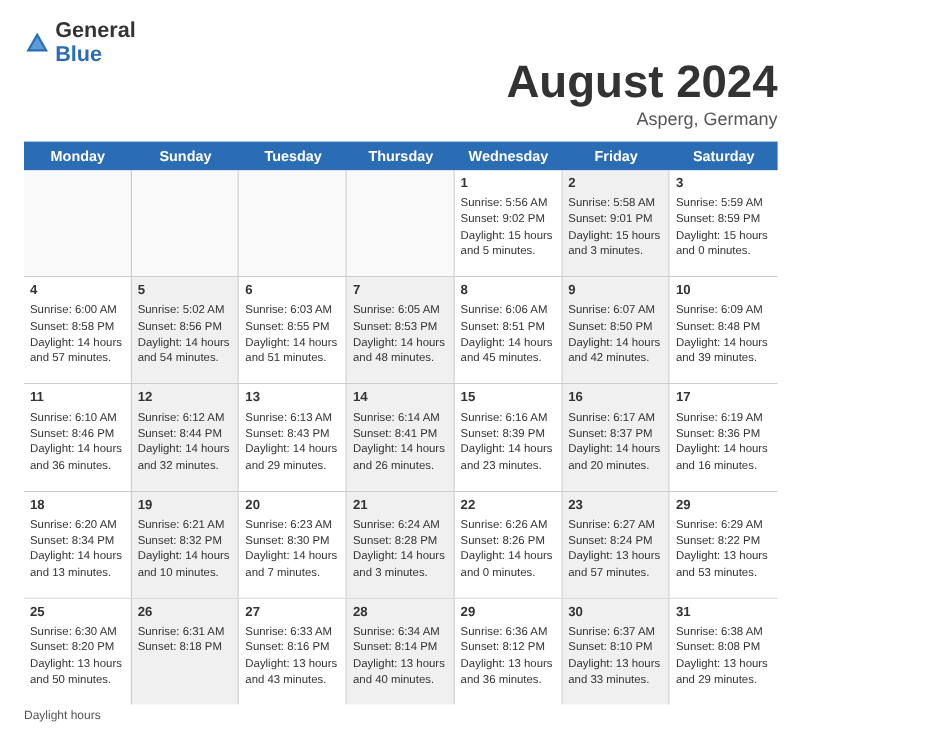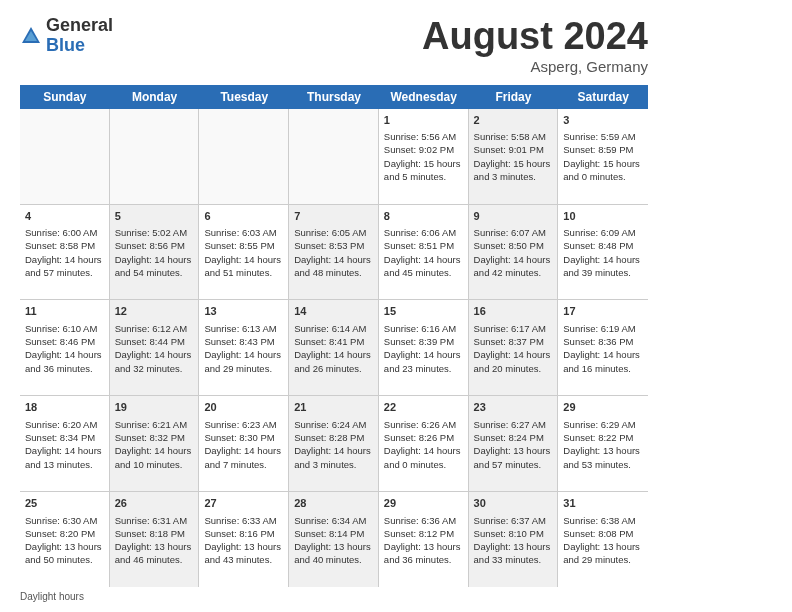--- a/index.html
+++ b/index.html
@@ -40,20 +40,21 @@
       margin-right: 4px;
     }
     .title-block {
       text-align: right;
     }
     .month-title {
       font-size: 38px;
       font-weight: bold;
       color: #333;
       line-height: 1.1;
+      margin-top: 33px;
     }
     .location {
       font-size: 15px;
       color: #555;
     }
     .calendar {
       flex: 1;
       display: flex;
       flex-direction: column;
     }
@@ -130,22 +131,22 @@
       </div>
     </div>
     <div class="title-block">
       <div class="month-title">August 2024</div>
       <div class="location">Asperg, Germany</div>
     </div>
   </div>
 
   <div class="calendar">
     <div class="cal-header">
-    <div class="cal-header-cell">Sunday</div>
-        <div class="cal-header-cell">Monday</div>
+    <div class="cal-header-cell">Monday</div>
+        <div class="cal-header-cell">Sunday</div>
         <div class="cal-header-cell">Tuesday</div>
         <div class="cal-header-cell">Thursday</div>
         <div class="cal-header-cell">Wednesday</div>
         <div class="cal-header-cell">Friday</div>
         <div class="cal-header-cell">Saturday</div>
       </div>
     <div class="cal-body">
     <div class="cal-row">
           <div class="cal-cell empty"></div>
           <div class="cal-cell empty"></div>
@@ -177,21 +178,21 @@
           <div class="cal-cell"><span class="day-num">18</span><span>Sunrise: 6:20 AM</span><br><span>Sunset: 8:34 PM</span><br><span>Daylight: 14 hours and 13 minutes.</span></div>
           <div class="cal-cell shaded"><span class="day-num">19</span><span>Sunrise: 6:21 AM</span><br><span>Sunset: 8:32 PM</span><br><span>Daylight: 14 hours and 10 minutes.</span></div>
           <div class="cal-cell"><span class="day-num">20</span><span>Sunrise: 6:23 AM</span><br><span>Sunset: 8:30 PM</span><br><span>Daylight: 14 hours and 7 minutes.</span></div>
           <div class="cal-cell shaded"><span class="day-num">21</span><span>Sunrise: 6:24 AM</span><br><span>Sunset: 8:28 PM</span><br><span>Daylight: 14 hours and 3 minutes.</span></div>
           <div class="cal-cell"><span class="day-num">22</span><span>Sunrise: 6:26 AM</span><br><span>Sunset: 8:26 PM</span><br><span>Daylight: 14 hours and 0 minutes.</span></div>
           <div class="cal-cell shaded"><span class="day-num">23</span><span>Sunrise: 6:27 AM</span><br><span>Sunset: 8:24 PM</span><br><span>Daylight: 13 hours and 57 minutes.</span></div>
           <div class="cal-cell"><span class="day-num">29</span><span>Sunrise: 6:29 AM</span><br><span>Sunset: 8:22 PM</span><br><span>Daylight: 13 hours and 53 minutes.</span></div>
         </div>
         <div class="cal-row">
           <div class="cal-cell"><span class="day-num">25</span><span>Sunrise: 6:30 AM</span><br><span>Sunset: 8:20 PM</span><br><span>Daylight: 13 hours and 50 minutes.</span></div>
-          <div class="cal-cell shaded"><span class="day-num">26</span><span>Sunrise: 6:31 AM</span><br><span>Sunset: 8:18 PM</span><br><span>Daylight: 13 hours and 46 minutes.</span></div>
+          <div class="cal-cell shaded"><span class="day-num">26</span><span>Sunrise: 6:31 AM</span><br><span>Sunset: 8:18 PM</span><br></div>
           <div class="cal-cell"><span class="day-num">27</span><span>Sunrise: 6:33 AM</span><br><span>Sunset: 8:16 PM</span><br><span>Daylight: 13 hours and 43 minutes.</span></div>
           <div class="cal-cell shaded"><span class="day-num">28</span><span>Sunrise: 6:34 AM</span><br><span>Sunset: 8:14 PM</span><br><span>Daylight: 13 hours and 40 minutes.</span></div>
           <div class="cal-cell"><span class="day-num">29</span><span>Sunrise: 6:36 AM</span><br><span>Sunset: 8:12 PM</span><br><span>Daylight: 13 hours and 36 minutes.</span></div>
           <div class="cal-cell shaded"><span class="day-num">30</span><span>Sunrise: 6:37 AM</span><br><span>Sunset: 8:10 PM</span><br><span>Daylight: 13 hours and 33 minutes.</span></div>
           <div class="cal-cell"><span class="day-num">31</span><span>Sunrise: 6:38 AM</span><br><span>Sunset: 8:08 PM</span><br><span>Daylight: 13 hours and 29 minutes.</span></div>
         </div>
       </div>
   </div>
 
   <div class="footer-note">

